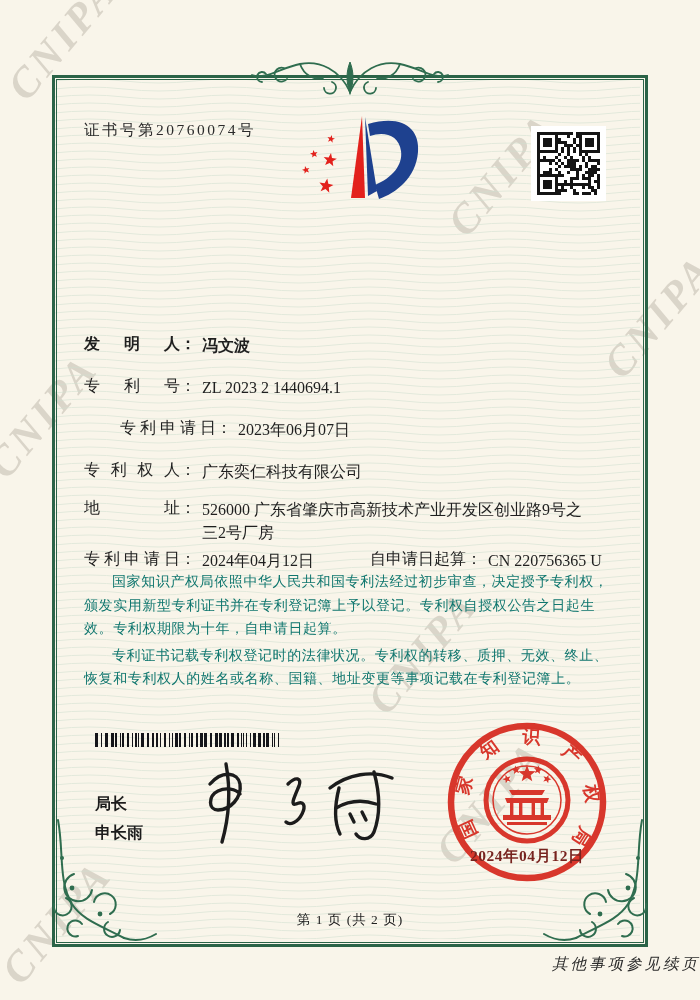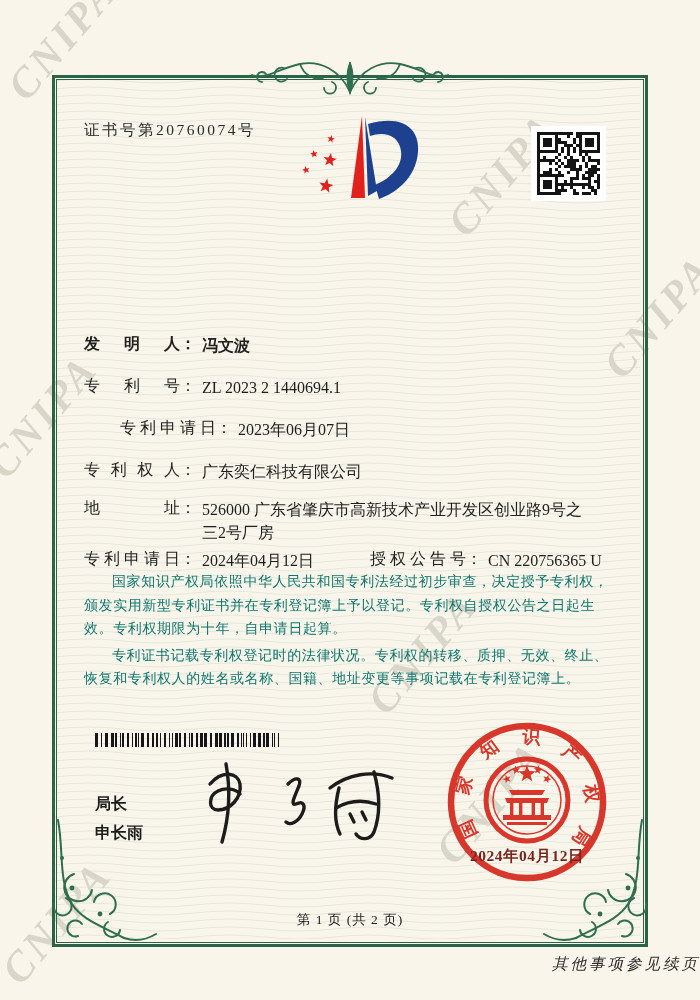--- a/index.html
+++ b/index.html
@@ -404,21 +404,21 @@
     </div>
     <div class="fieldrow" style="top:460px;">
       <span class="flabel">专利权人</span><span class="fcolon">：</span><span class="fvalue">广东奕仁科技有限公司</span>
     </div>
     <div class="fieldrow" style="top:498px;">
       <span class="flabel">地址</span><span class="fcolon">：</span><span class="fvalue">526000 广东省肇庆市高新技术产业开发区创业路9号之三2号厂房</span>
     </div>
     <div class="fieldrow" style="top:549px;">
       <span class="flabel">专利申请日</span><span class="fcolon">：</span><span class="fvalue">2024年04月12日</span>
       <span class="grant2">
-        <span class="flabel">授权公告号</span><span class="fcolon">：</span><span class="fvalue">CN 220756365 U</span>
+        <span class="flabel">自申请日起算</span><span class="fcolon">：</span><span class="fvalue">CN 220756365 U</span>
       </span>
     </div>
 
     <div class="paras">
       <p>国家知识产权局依照中华人民共和国专利法经过初步审查，决定授予专利权，颁发实用新型专利证书并在专利登记簿上予以登记。专利权自授权公告之日起生效。专利权期限为十年，自申请日起算。</p>
       <p>专利证书记载专利权登记时的法律状况。专利权的转移、质押、无效、终止、恢复和专利权人的姓名或名称、国籍、地址变更等事项记载在专利登记簿上。</p>
     </div>
 
     <svg class="barcode" width="186" height="14">
       <g id="bar-mods" fill="#15151a">

